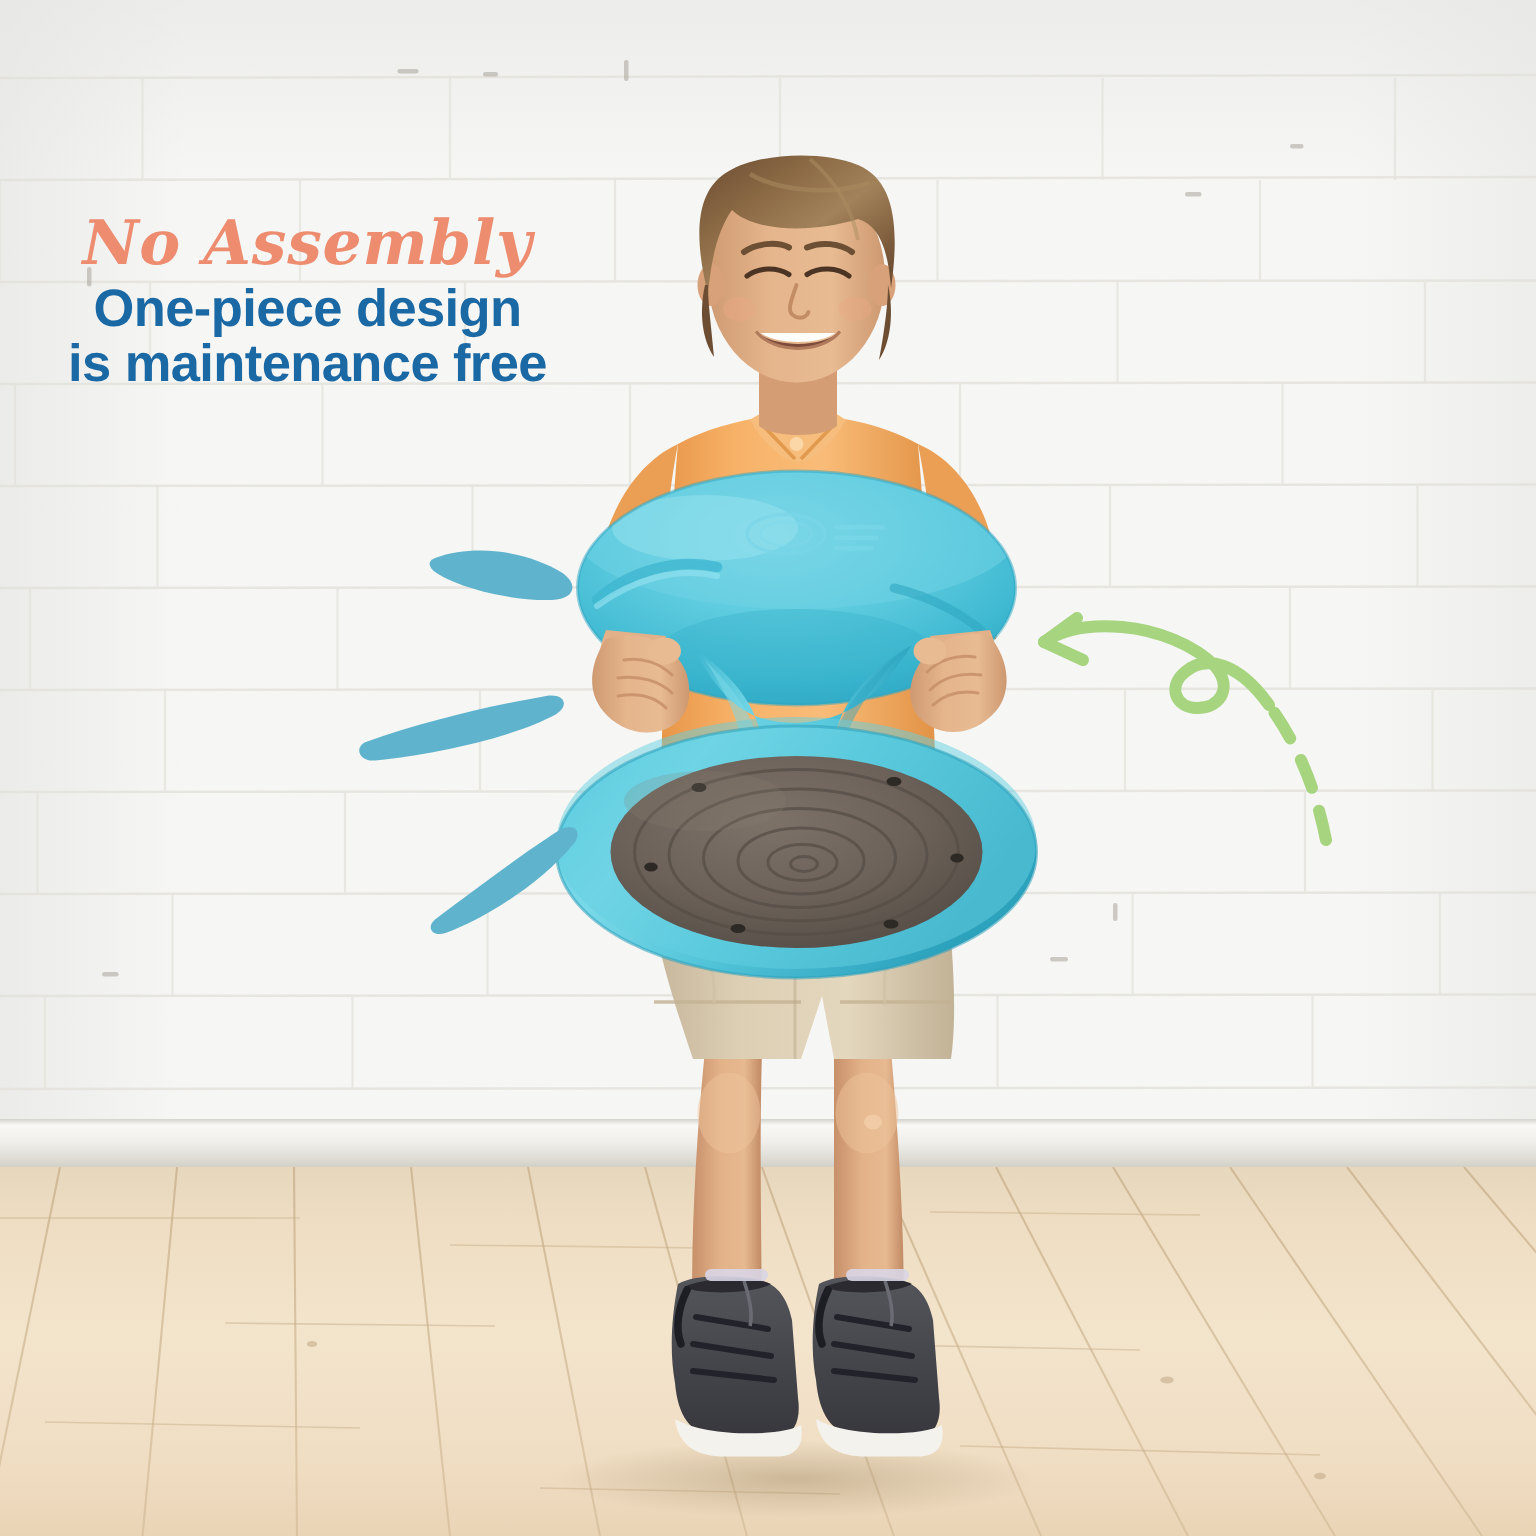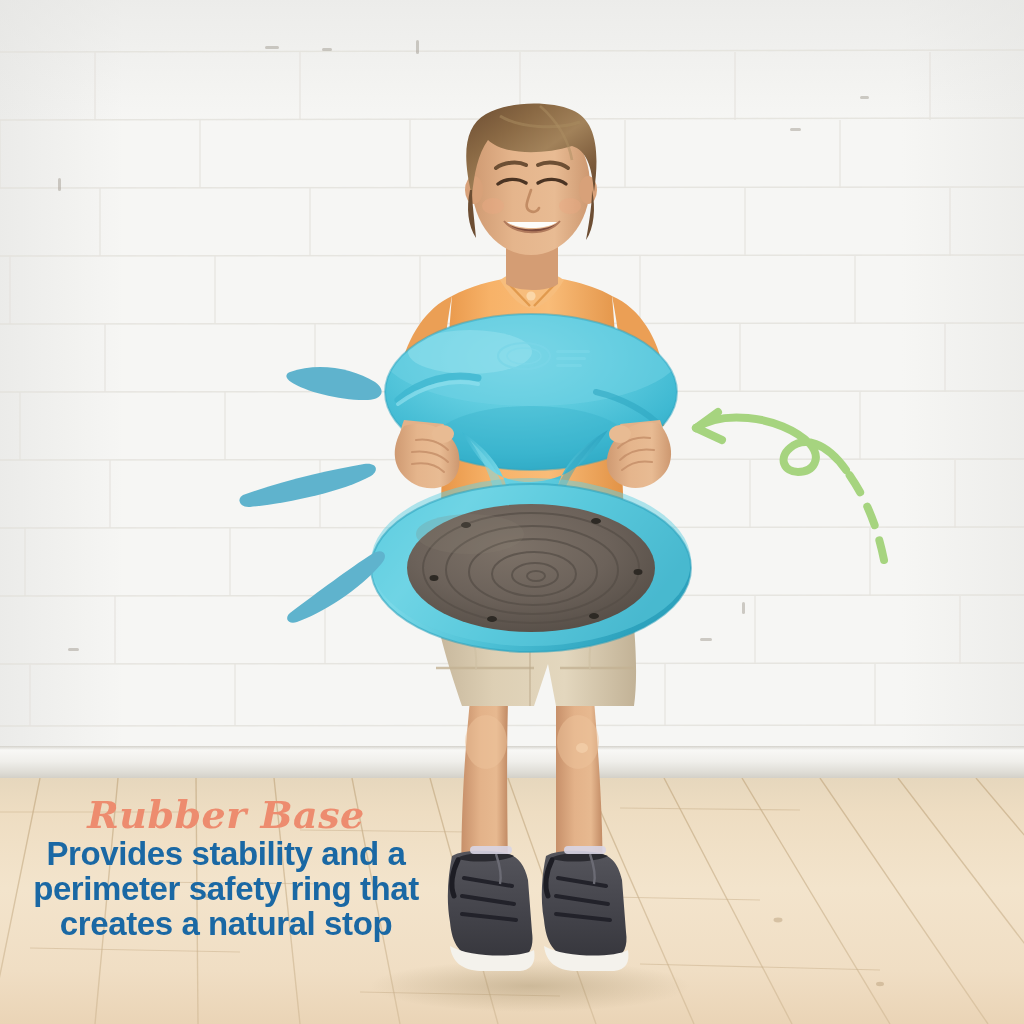--- a/index.html
+++ b/index.html
@@ -456,24 +456,23 @@
     <g fill="none" stroke="#A6D47F" stroke-width="8" stroke-linecap="round" stroke-linejoin="round">
       <path d="M884 560 C876 520 862 492 846 470" stroke-dasharray="20 16"></path>
       <path d="M846 470 C826 442 804 436 790 448 C778 458 784 472 798 472
                C814 472 822 458 810 444 C796 430 772 420 748 418
                C726 416 708 420 696 428"></path>
       <path d="M696 428 L718 412"></path>
       <path d="M696 428 L722 440"></path>
     </g>
   </svg>
 
-
-
-  <div class="tb" id="tb-rubber">
-    <div class="script">Rubber Base</div>
+  <div class="tb" id="tb-assembly">
+    <div class="script">No Assembly</div>
     <div class="head">
-      <div>Provides stability and a</div>
-      <div>perimeter safety ring that</div>
-      <div>creates a natural stop</div>
+      <div>One-piece design</div>
+      <div>is maintenance free</div>
     </div>
   </div>
 
+
+
 </div>
 
 </body></html>

